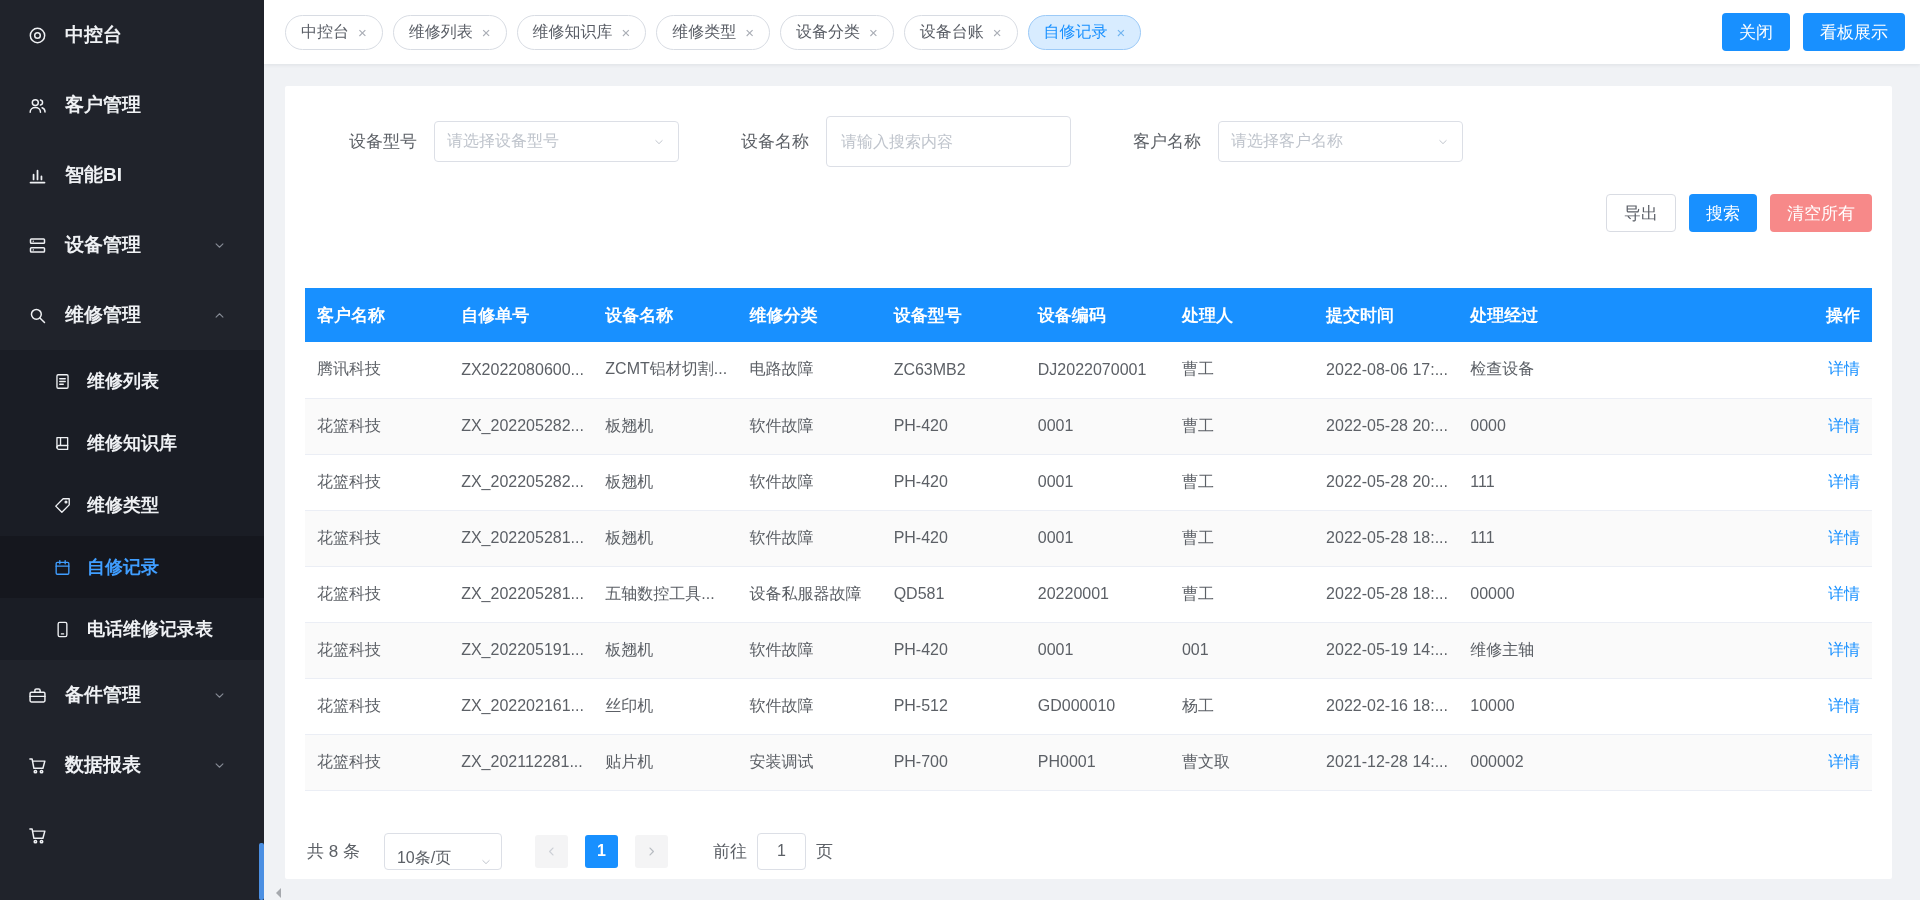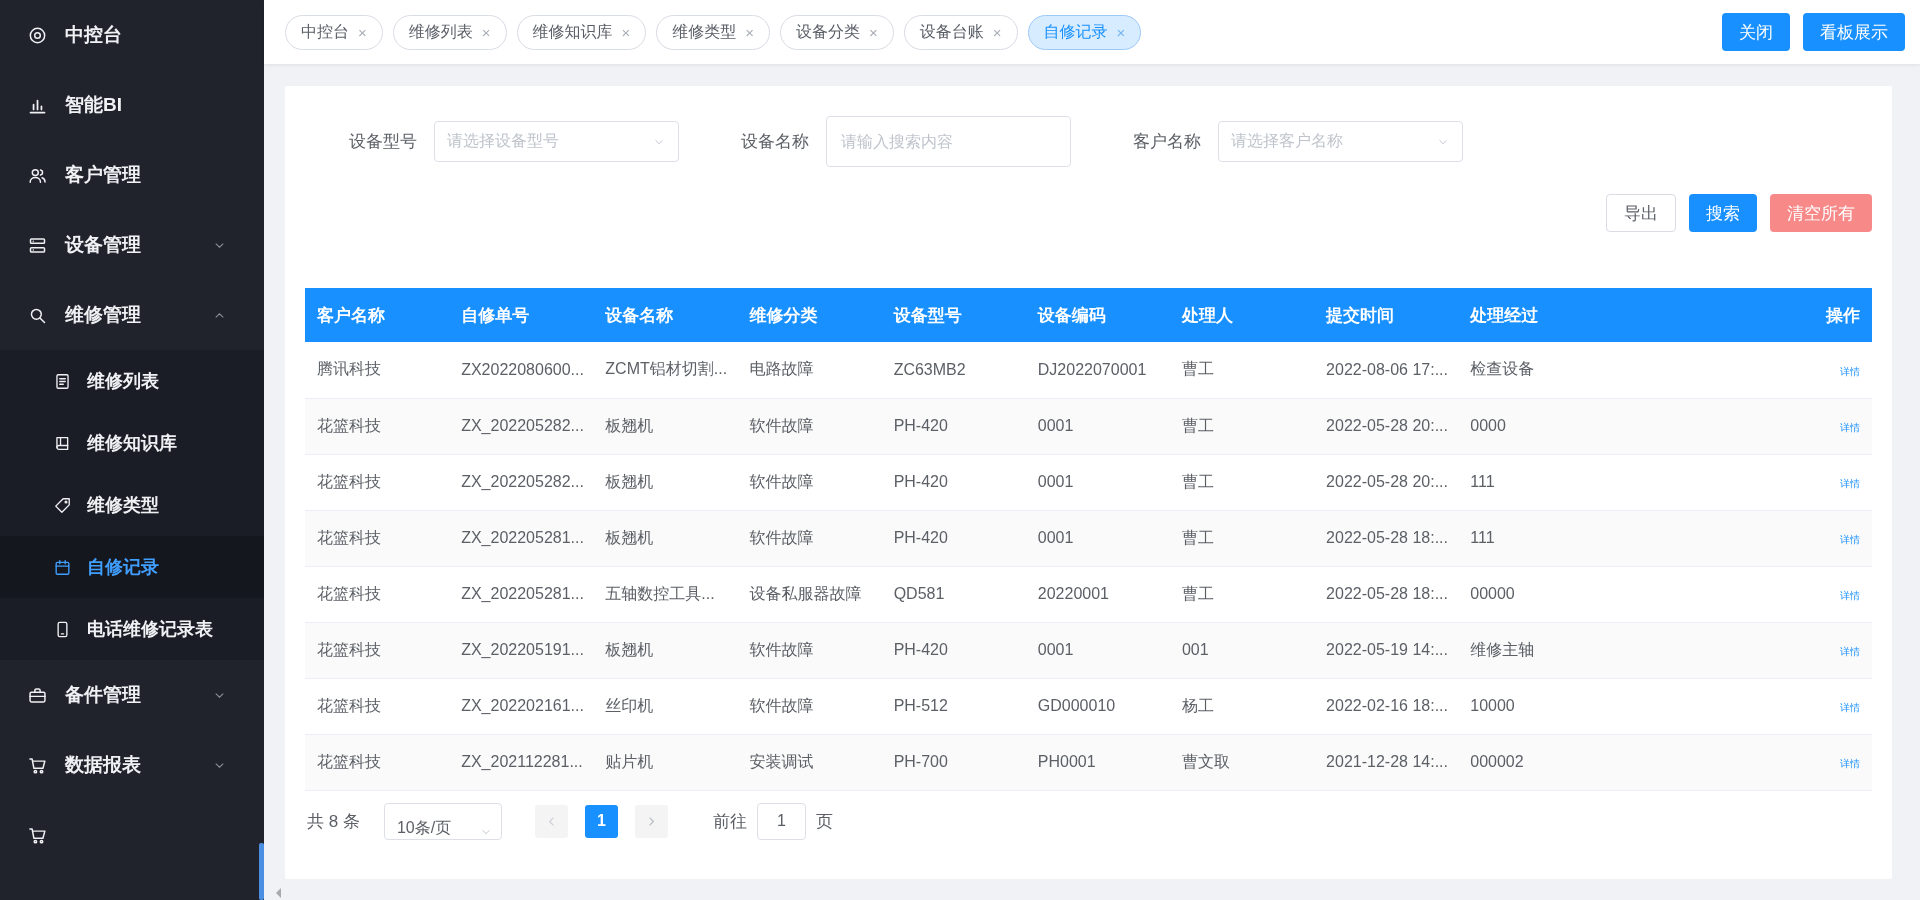--- a/index.html
+++ b/index.html
@@ -57,23 +57,23 @@
 .text-input{width:245px;height:51px;border:1px solid #dcdfe6;border-radius:4px;padding:0 14px;font-size:16px;color:#5c6066;font-family:inherit;outline:none;}
 .text-input::placeholder{color:#bfc4cc;}
 
 .action-row{display:flex;justify-content:flex-end;align-items:center;gap:13px;padding:27px 0 56px;}
 
 table{width:100%;border-collapse:collapse;table-layout:fixed;}
 thead th{background:var(--accent);color:#fff;font-size:17px;font-weight:bold;text-align:left;height:54px;padding:0 12px;white-space:nowrap;overflow:hidden;}
 tbody td{height:56px;padding:0 12px;font-size:16px;color:#5c6066;border-bottom:1px solid #ebeef5;white-space:nowrap;overflow:hidden;}
 tbody tr:nth-child(even) td{background:#fafafa;}
 th.op,td.op{text-align:right;}
-.detail-link{color:var(--accent);font-size:10px;text-decoration:none;cursor:pointer;}
-
-.pagination{display:flex;align-items:center;padding:12px 0 0 2px;font-size:17px;color:#5c6066;}
+.detail-link{color:var(--accent);font-size:16px;text-decoration:none;cursor:pointer;}
+
+.pagination{display:flex;align-items:center;padding:42px 0 0 2px;font-size:17px;color:#5c6066;}
 .page-size{width:118px;height:37px;border:1px solid #dcdfe6;border-radius:4px;display:flex;align-items:flex-end;justify-content:space-between;padding:0 8px 0 12px;font-size:16px;color:#5c6066;cursor:pointer;margin-left:24px;background:#fff;}
 .pg-btn{width:33px;height:33px;border-radius:3px;background:#f4f4f5;color:#b8bcc2;display:flex;align-items:center;justify-content:center;cursor:pointer;margin-left:17px;}
 .pg-btn svg{width:15px !important;height:15px !important;}
 .pg-btn.first{margin-left:33px;}
 .pg-btn.disabled{color:#cdd0d6;}
 .pg-current{width:33px;height:33px;border-radius:3px;background:var(--accent);color:#fff;display:flex;align-items:center;justify-content:center;font-size:16px;font-weight:bold;margin-left:17px;cursor:pointer;}
 .goto{margin-left:45px;}
 .goto-input{width:49px;height:37px;border:1px solid #dcdfe6;border-radius:4px;text-align:center;font-size:16px;color:#5c6066;font-family:inherit;margin:0 10px;outline:none;}
 
 .h-scroll-arrow{position:absolute;left:7px;bottom:2px;width:0;height:0;border:5px solid transparent;border-right-color:#a6a9ae;}
@@ -87,37 +87,37 @@
         <span class="icon">
           <svg viewBox="0 0 24 24" fill="none" stroke="currentColor" stroke-width="1.7" stroke-linecap="round" stroke-linejoin="round">
             <circle cx="12" cy="12" r="8.2"></circle>
             <circle cx="12" cy="12" r="3.2"></circle>
           </svg>
         </span>
         <span>中控台</span>
       </div>
       <div class="side-item">
         <span class="icon">
-          <svg viewBox="0 0 24 24" fill="none" stroke="currentColor" stroke-width="2" stroke-linecap="round" stroke-linejoin="round">
-            <path d="M4 20h16"></path>
-            <path d="M7.5 16.5V11M12 16.5V6.5M16.5 16.5V13"></path>
-          </svg>
-        </span>
-        <span>智能BI</span>
-      </div>
-      <div class="side-item">
-        <span class="icon">
           <svg viewBox="0 0 24 24" fill="none" stroke="currentColor" stroke-width="1.7" stroke-linecap="round" stroke-linejoin="round">
             <circle cx="9.5" cy="8.7" r="3.4"></circle>
             <path d="M3.6 19.6c0-3.2 2.6-5.3 5.9-5.3s5.9 2.1 5.9 5.3"></path>
             <path d="M15.4 5.8a2.9 2.9 0 010 5.7"></path>
             <path d="M17.2 14.6c2.1.7 3.4 2.4 3.4 4.7"></path>
           </svg>
         </span>
         <span>客户管理</span>
+      </div>
+      <div class="side-item">
+        <span class="icon">
+          <svg viewBox="0 0 24 24" fill="none" stroke="currentColor" stroke-width="2" stroke-linecap="round" stroke-linejoin="round">
+            <path d="M4 20h16"></path>
+            <path d="M7.5 16.5V11M12 16.5V6.5M16.5 16.5V13"></path>
+          </svg>
+        </span>
+        <span>智能BI</span>
       </div>
       <div class="side-item">
         <span class="icon">
           <svg viewBox="0 0 24 24" fill="none" stroke="currentColor" stroke-width="1.7" stroke-linecap="round" stroke-linejoin="round">
             <rect x="4" y="4.5" width="16" height="5" rx="1"></rect>
             <rect x="4" y="14.5" width="16" height="5" rx="1"></rect>
             <path d="M7.2 7h.01M7.2 17h.01"></path>
           </svg>
         </span>
         <span>设备管理</span>

